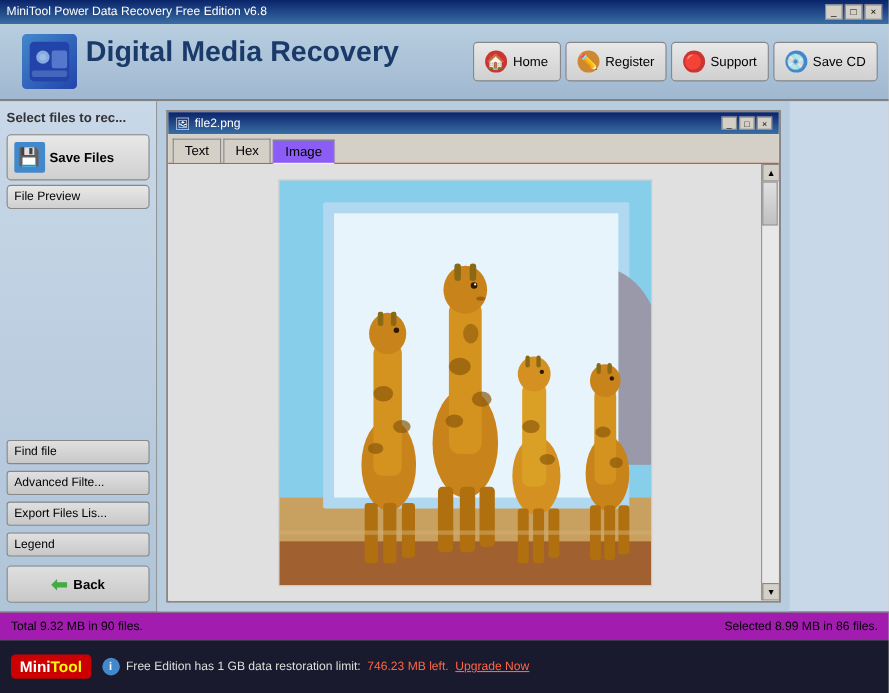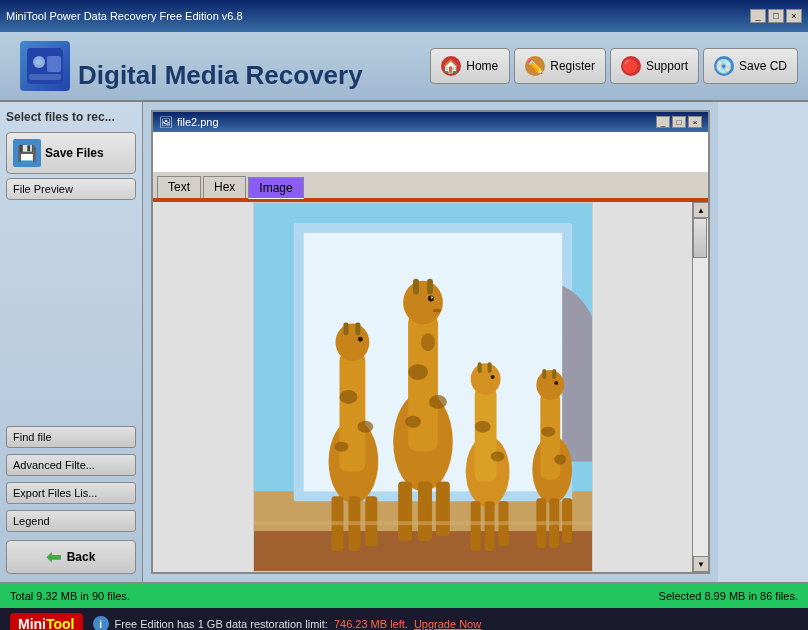--- a/index.html
+++ b/index.html
@@ -9,21 +9,21 @@
       font-family: 'Segoe UI', Tahoma, Arial, sans-serif;
       font-size: 12px;
       background: #d4d0c8;
       overflow: hidden;
     }
 
     
     #title-bar {
       background: linear-gradient(to bottom, #0a246a, #3a6ea5);
       color: white;
-      height: 32px;
+      height: 22px;
       display: flex;
       align-items: center;
       justify-content: space-between;
       padding: 0 6px;
       font-size: 11px;
     }
     #title-bar-controls {
       display: flex;
       gap: 2px;
     }
@@ -53,21 +53,21 @@
       background: linear-gradient(to bottom, #b8cee0, #a0b8d0);
       height: 70px;
       display: flex;
       align-items: center;
       padding: 0 10px;
       gap: 10px;
       border-bottom: 2px solid #808080;
     }
     #app-logo {
       display: flex;
-      align-items: flex-end;
+      align-items: flex-start;
       gap: 8px;
       padding-left: 10px;
     }
     #app-logo-icon {
       width: 50px;
       height: 50px;
       background: linear-gradient(135deg, #4488cc, #2244aa);
       border-radius: 4px;
       display: flex;
       align-items: center;
@@ -243,22 +243,21 @@
       align-items: center;
       justify-content: center;
       cursor: pointer;
       color: black;
     }
 
     #preview-tabs {
       background: #d4d0c8;
       display: flex;
       padding: 4px 4px 0;
-      border-bottom: 4px solid #c2410c;
-      margin-top: 40px;
+      border-bottom: 1px solid #c2410c;
     }
     .preview-tab {
       padding: 3px 10px;
       border: 1px solid #888;
       font-size: 12px;
       cursor: pointer;
       background: #d4d0c8;
       border-bottom: none;
       margin-right: 2px;
     }
@@ -331,32 +330,32 @@
 
     
     #right-panel {
       width: 90px;
       background: #c8d8e8;
     }
 
     
     #status-bar {
       height: 26px;
-      background: #22c55e;
+      background: #a21caf;
       border-top: 1px solid #888;
       display: flex;
       align-items: center;
       padding: 0 10px;
       font-size: 11px;
       justify-content: space-between;
     }
 
     
     #bottom-bar {
-      height: 32px;
+      height: 48px;
       background: #1a1a2e;
       display: flex;
       align-items: center;
       padding: 0 10px;
       gap: 10px;
     }
     #minitool-logo {
       background: #cc0000;
       border-radius: 4px;
       padding: 3px 8px;

